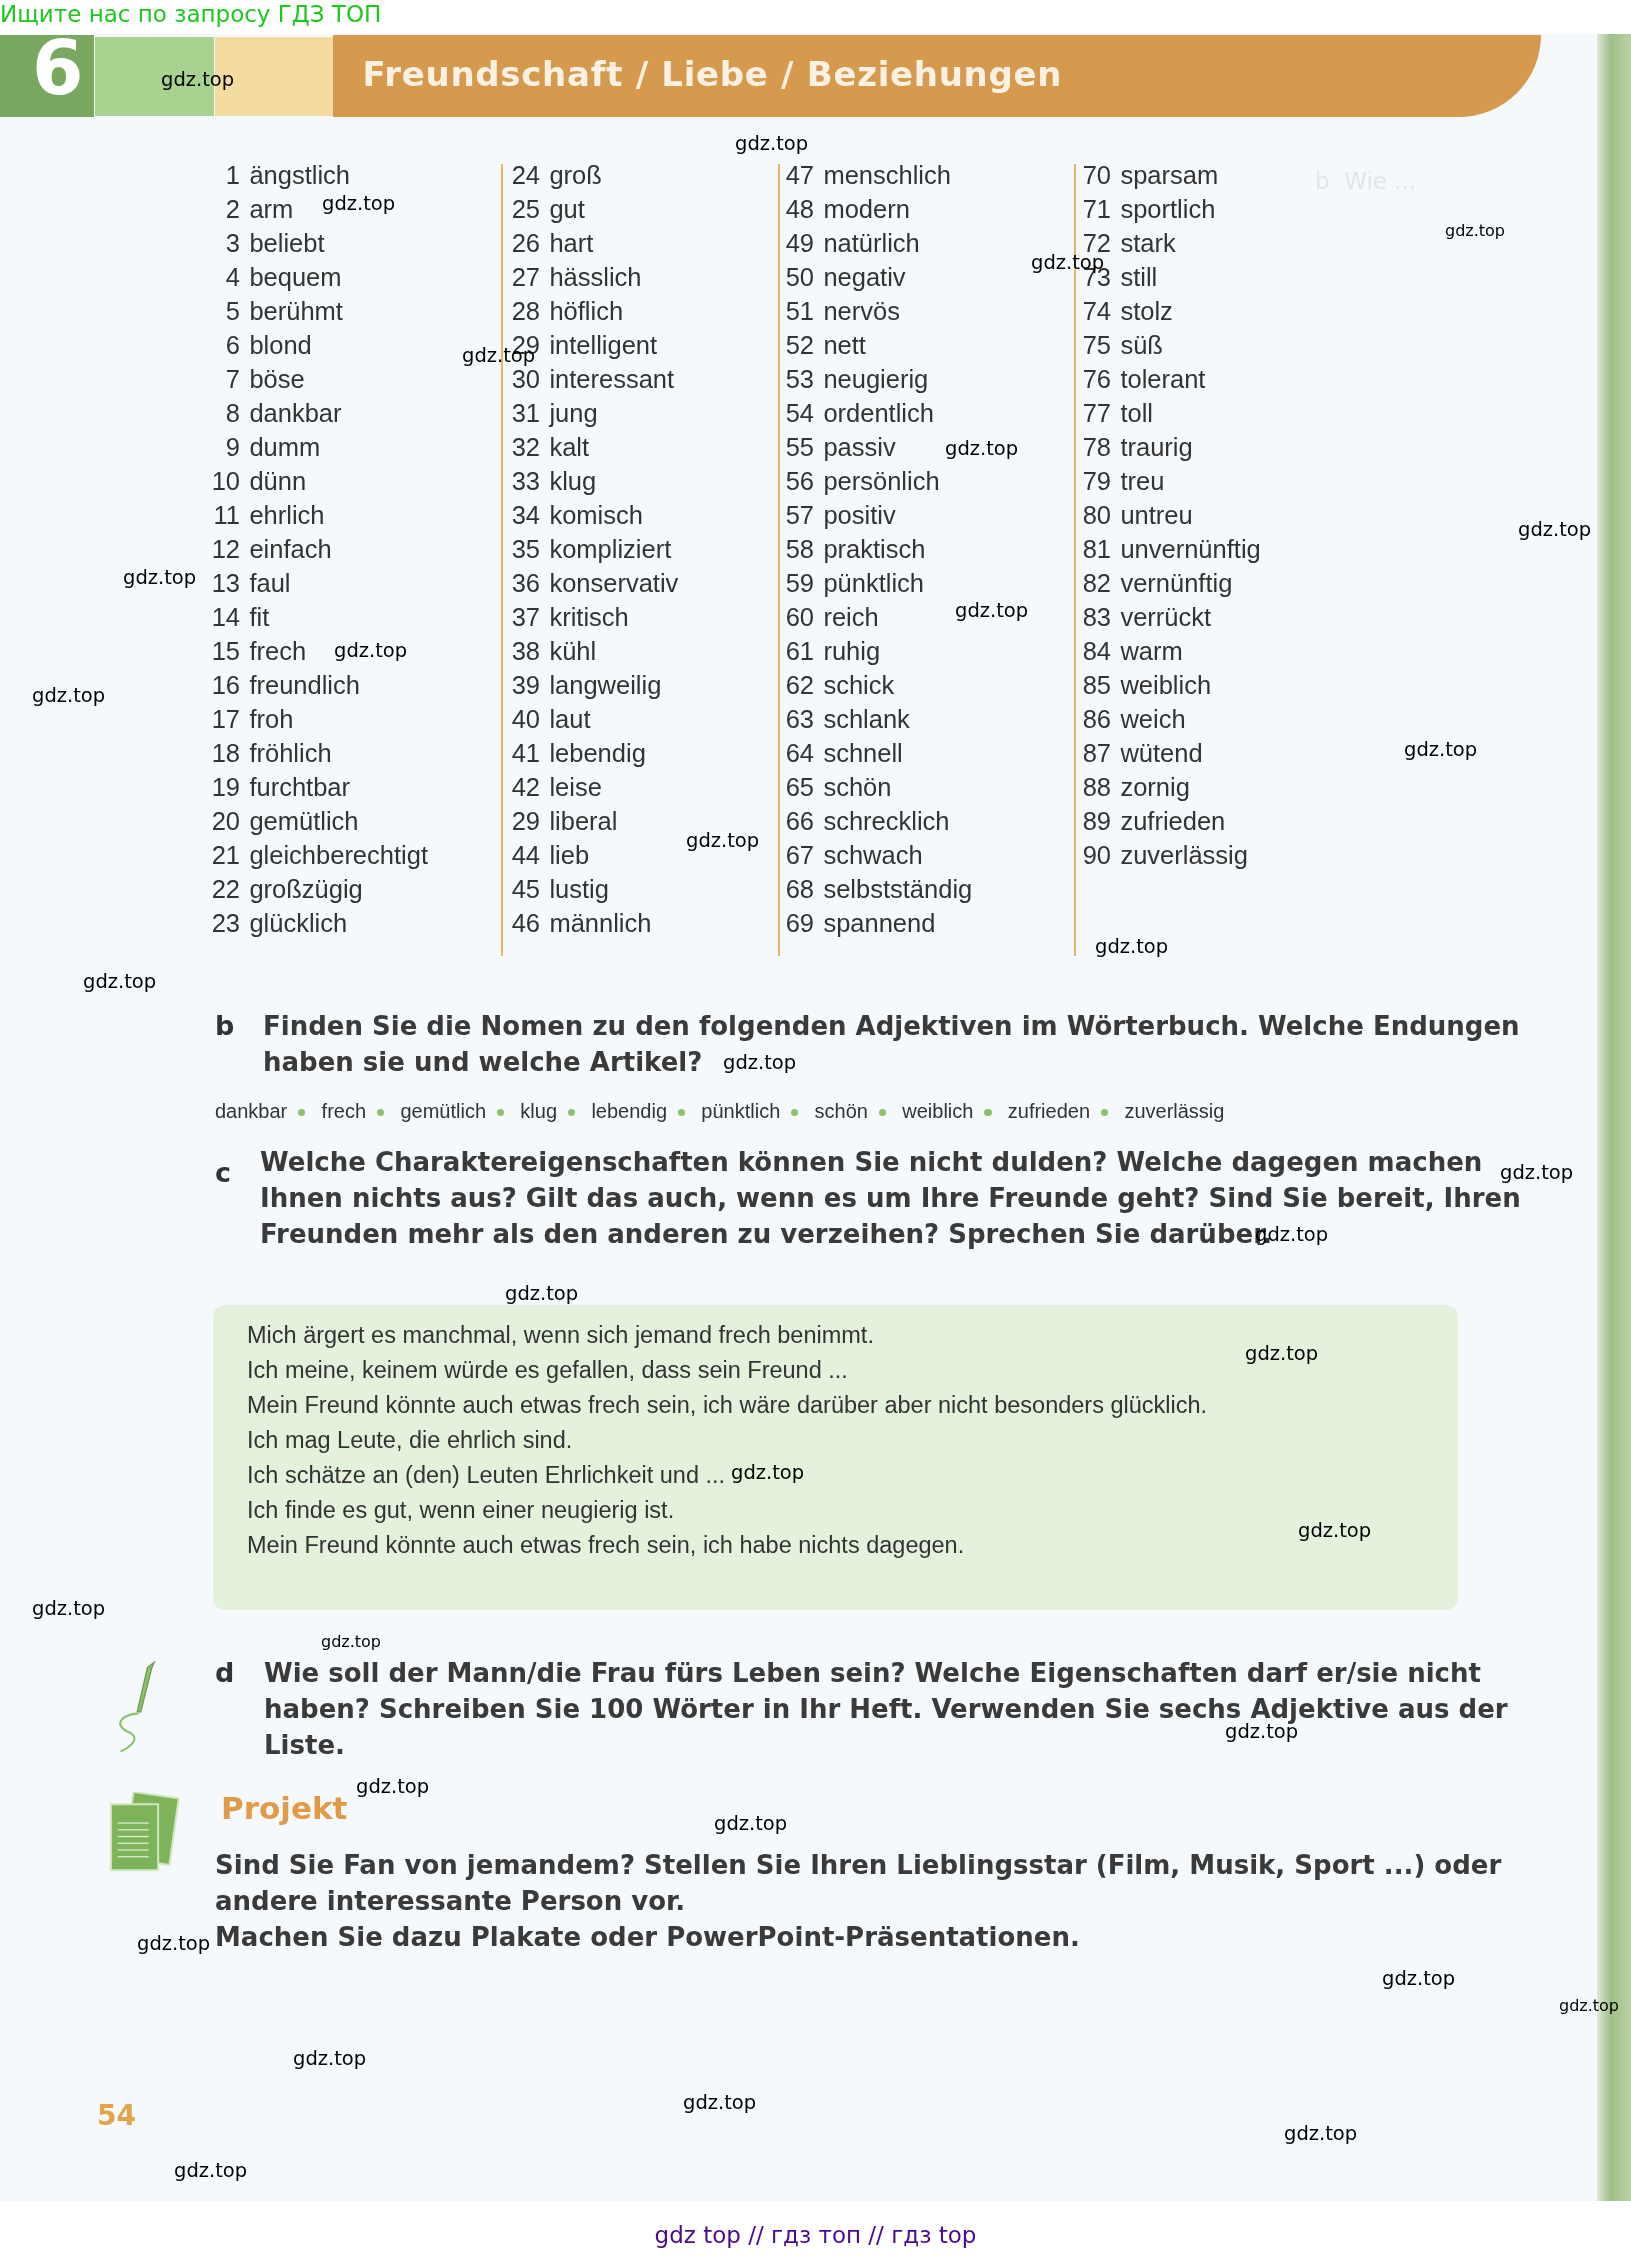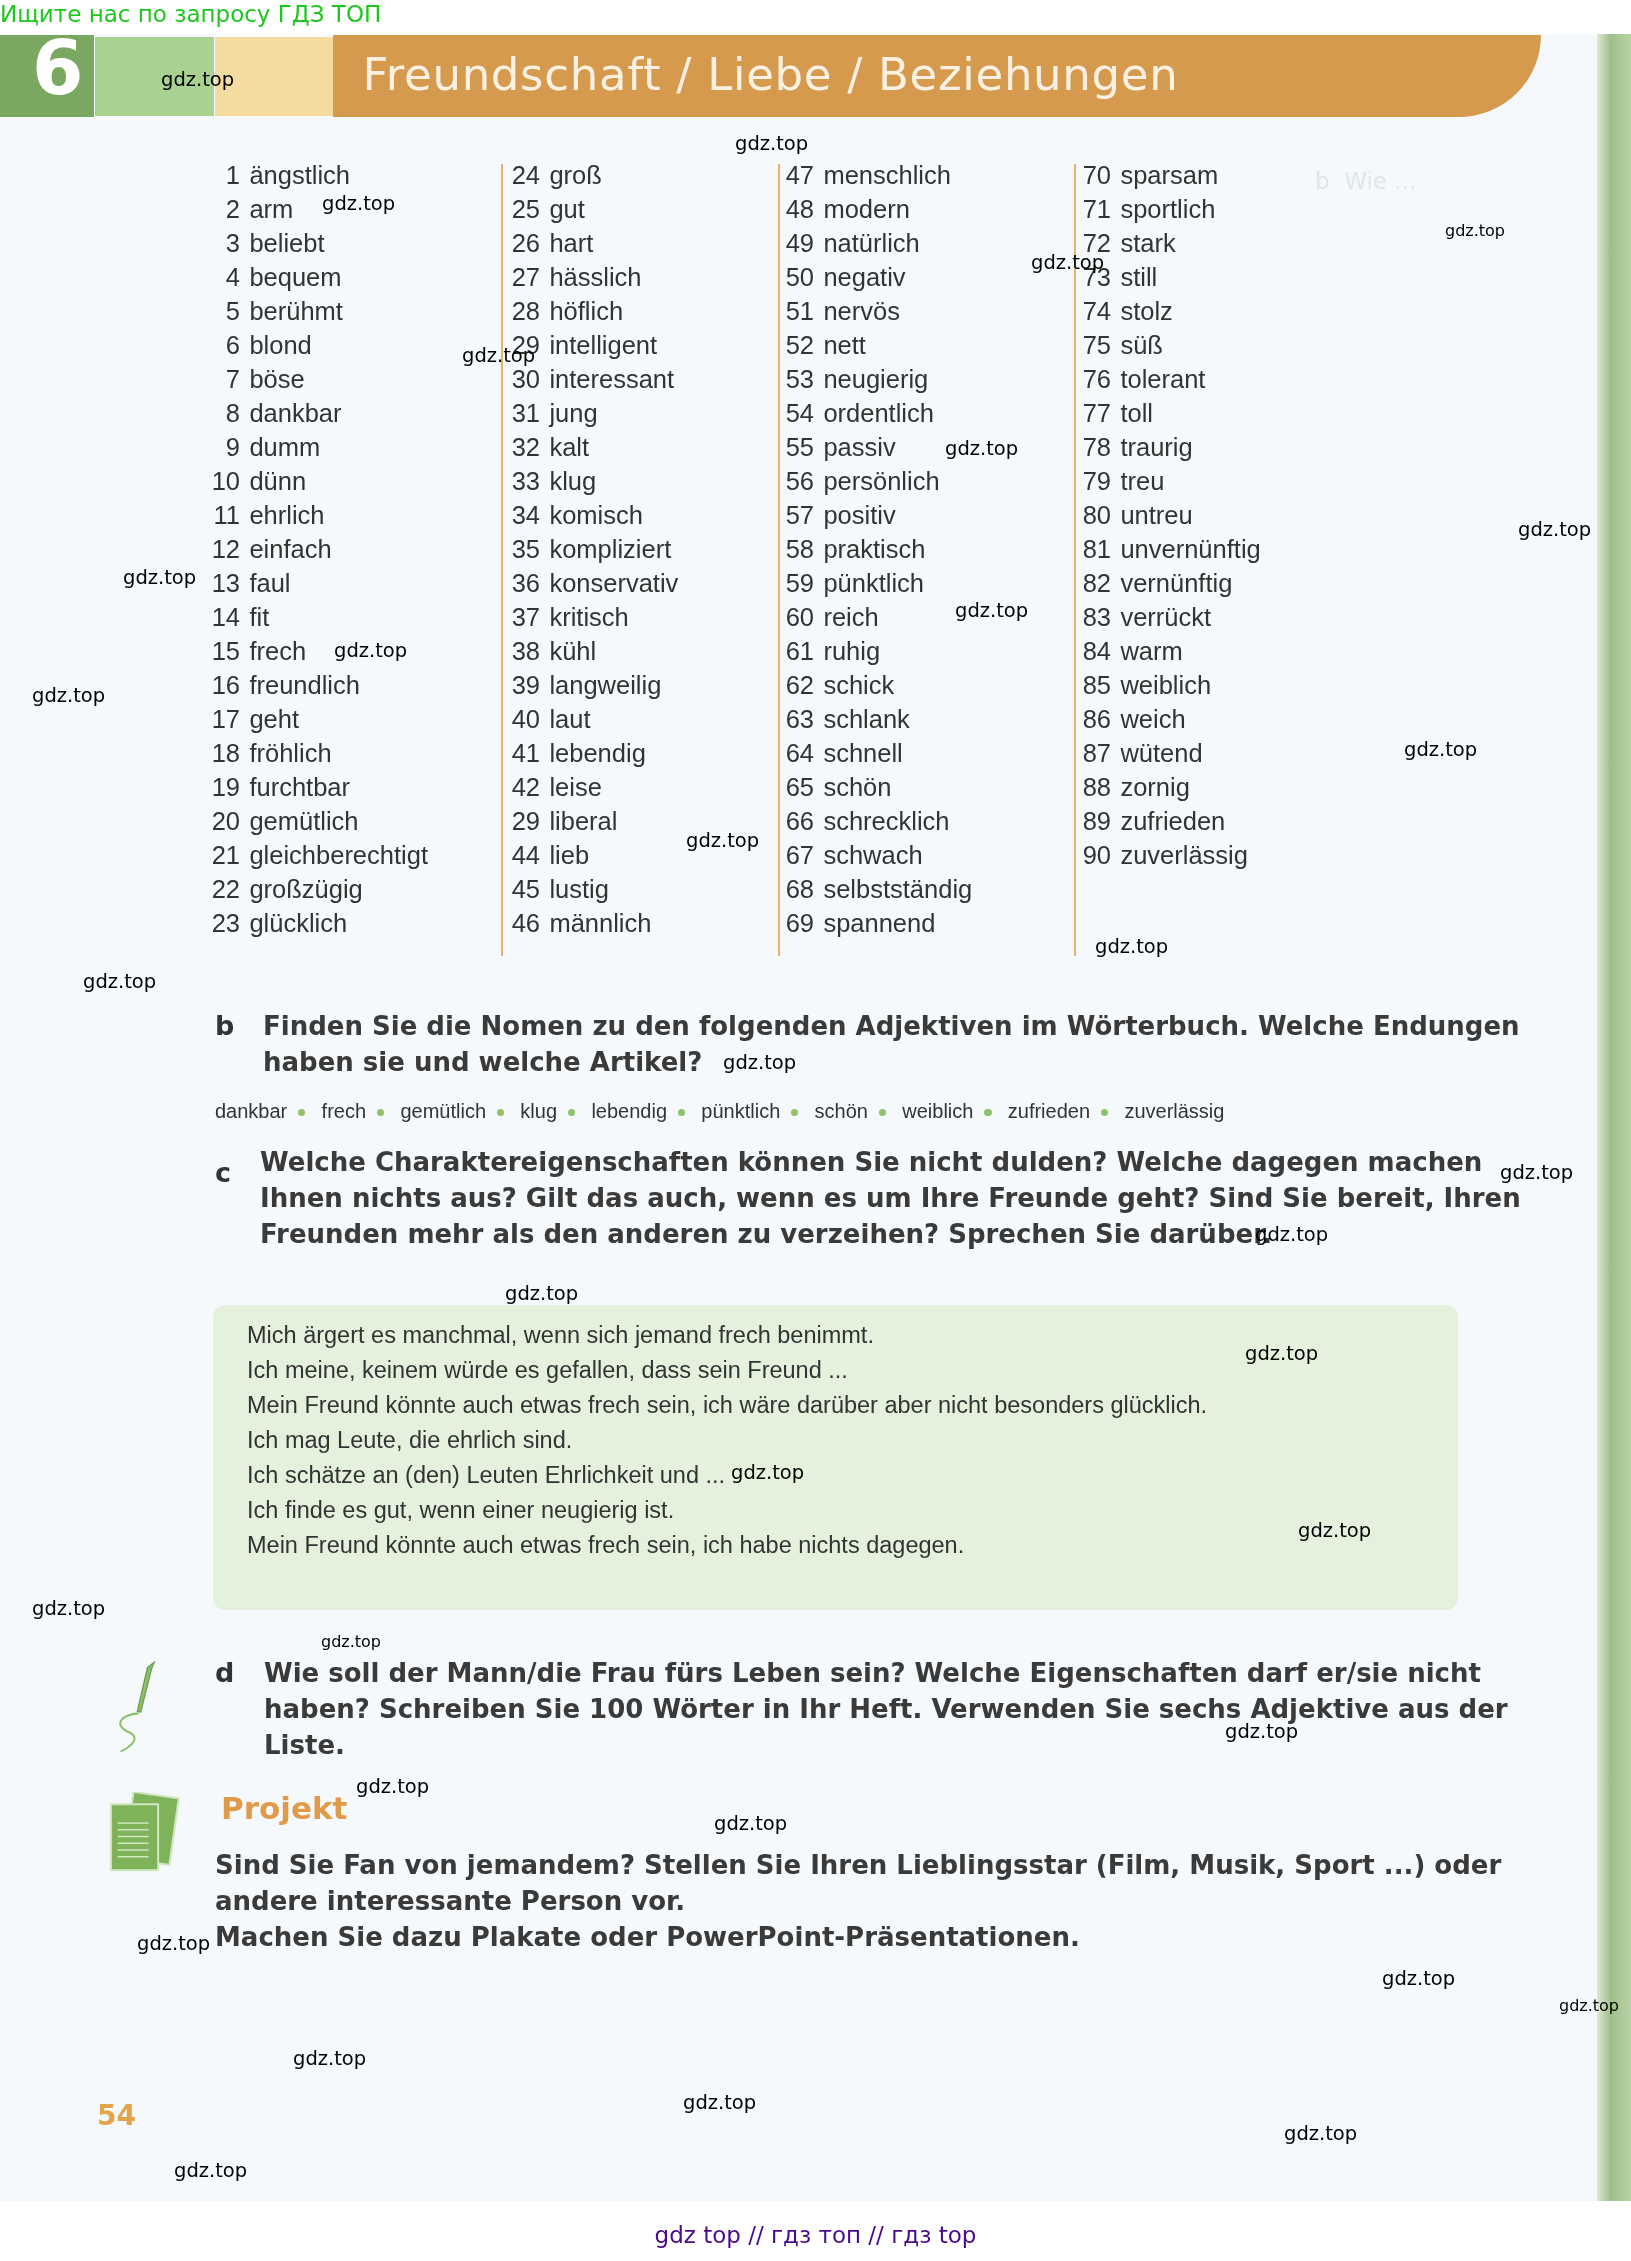--- a/index.html
+++ b/index.html
@@ -4,21 +4,21 @@
 <style>
   html, body { margin:0; padding:0; }
   body { width:1631px; height:2261px; position:relative; background:#ffffff; overflow:hidden; font-family:"Liberation Sans", sans-serif; }
   .abs { position:absolute; }
   .top-banner { left:0; top:0; width:1340px; text-align:left; top:1.3px; font-size:23px; color:#1dc71d; font-family:"DejaVu Sans", sans-serif; }
   .page { left:0; top:34px; width:1597px; height:2167px; background:#f5f9fb; }
   .right-edge { left:1597px; top:34px; width:34px; height:2167px; background:linear-gradient(90deg,#dfe9d8,#9fbf88 40%,#b9d3a4); }
   .hdr-num { left:0; top:35px; width:94px; height:82px; background:#7ba860; color:#fff; font-weight:bold; font-size:74px; line-height:67px; padding-left:32px; box-sizing:border-box; font-family:"DejaVu Sans", sans-serif; }
   .hdr-light { left:95px; top:37px; width:119px; height:79px; background:#a9d190; }
   .hdr-cream { left:215px; top:37px; width:118px; height:79px; background:#f4dba0; }
-  .hdr-title { left:333px; top:35px; width:1208px; height:82px; background:#d59a4e; border-radius:0 0 94px 0; color:#fbf1e2; font-weight:normal; font-size:45px; line-height:79px; padding-left:29.5px; box-sizing:border-box; font-family:"DejaVu Sans", sans-serif; letter-spacing:0.7px; }
+  .hdr-title { left:333px; top:35px; width:1208px; height:82px; background:#d59a4e; border-radius:0 0 94px 0; color:#fbf1e2; font-weight:bold; font-size:34px; line-height:79px; padding-left:29.5px; box-sizing:border-box; font-family:"DejaVu Sans", sans-serif; letter-spacing:0.7px; }
   .wm { color:#000; font-size:19.5px; font-family:"DejaVu Sans", sans-serif; }
   .col { position:absolute; top:161px; }
   .w-row { height:34px; font-size:25.5px; color:#333; white-space:nowrap; line-height:29.5px; }
   .w-row .n { display:inline-block; text-align:right; width:39px; margin-right:9.4px; }
   .divider { position:absolute; top:164px; width:2px; height:792px; background:#e6b36a; }
   .task-letter { font-weight:bold; font-size:27px; color:#333; font-family:"DejaVu Sans", sans-serif; }
   .task-text { font-weight:bold; font-size:26px; color:#3a3a3a; line-height:36px; font-family:"DejaVu Sans", sans-serif; }
   .wordline { left:215px; top:1100px; font-size:20px; color:#333; white-space:nowrap; }
   .wordline .dot { display:inline-block; width:7.4px; height:7.4px; border-radius:50%; background:#8cc26a; margin:0 10.7px; vertical-align:middle; }
   .greenbox { left:213px; top:1305px; width:1245px; height:305px; background:#e4f1dc; border-radius:12px; }
@@ -53,21 +53,21 @@
   <div class="w-row"><span class="n">7</span><span>böse</span></div>
   <div class="w-row"><span class="n">8</span><span>dankbar</span></div>
   <div class="w-row"><span class="n">9</span><span>dumm</span></div>
   <div class="w-row"><span class="n">10</span><span>dünn</span></div>
   <div class="w-row"><span class="n">11</span><span>ehrlich</span></div>
   <div class="w-row"><span class="n">12</span><span>einfach</span></div>
   <div class="w-row"><span class="n">13</span><span>faul</span></div>
   <div class="w-row"><span class="n">14</span><span>fit</span></div>
   <div class="w-row"><span class="n">15</span><span>frech</span></div>
   <div class="w-row"><span class="n">16</span><span>freundlich</span></div>
-  <div class="w-row"><span class="n">17</span><span>geht</span></div>
+  <div class="w-row"><span class="n">17</span><span>froh</span></div>
   <div class="w-row"><span class="n">18</span><span>fröhlich</span></div>
   <div class="w-row"><span class="n">19</span><span>furchtbar</span></div>
   <div class="w-row"><span class="n">20</span><span>gemütlich</span></div>
   <div class="w-row"><span class="n">21</span><span>gleichberechtigt</span></div>
   <div class="w-row"><span class="n">22</span><span>großzügig</span></div>
   <div class="w-row"><span class="n">23</span><span>glücklich</span></div>
 </div>
 <div class="divider" style="left:501px;"></div>
 
 <div class="col" style="left:501px;">

